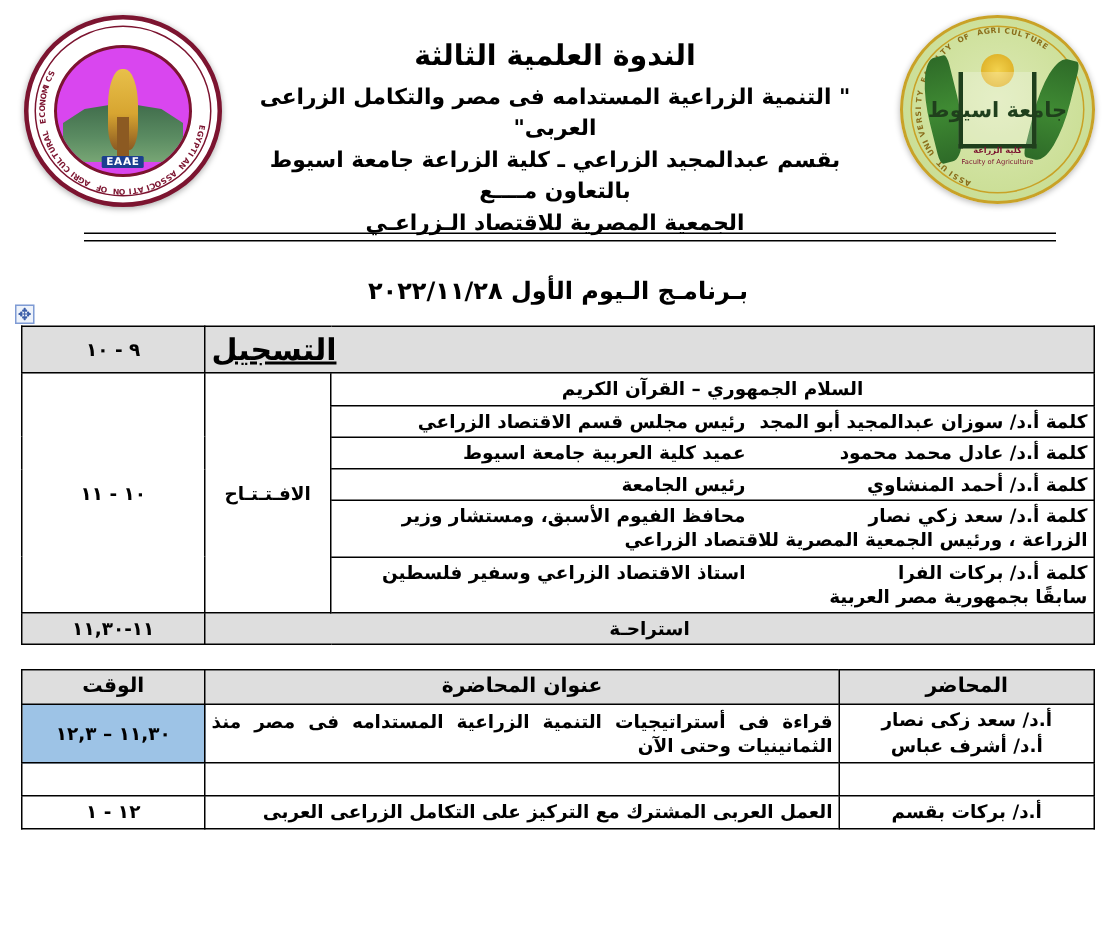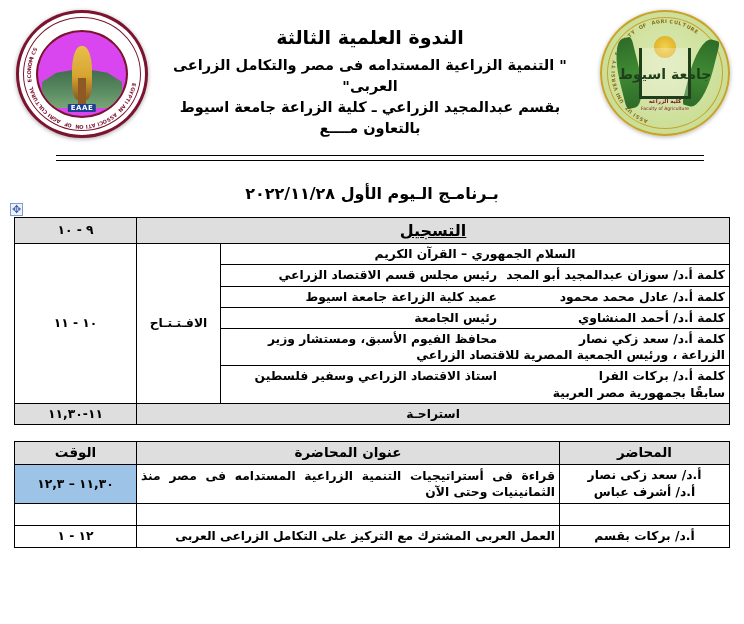--- a/index.html
+++ b/index.html
@@ -243,22 +243,22 @@
     font-weight: bold;
     vertical-align: middle;
     line-height: 1.32;
   }
   .shaded { background: #dedede; }
   .center { text-align: center; }
   .c-time  { width: 122px; text-align: center; }
   .c-sect  { width: 84px;  text-align: center; }
 
   .banner {
-    text-align: center;
-    font-size: 16px;
+    text-align: left;
+    font-size: 20px;
     font-weight: bold;
   }
   .banner u { text-decoration: underline; }
 
   .speech-cell {
     position: relative;
     white-space: nowrap;
     overflow: hidden;
   }
   .speech-cell .nm {
@@ -398,20 +398,21 @@
     <div class="gate-txt">جامعة اسيوط</div>
     <div class="sub1">كلية الزراعة</div>
     <div class="sub2">Faculty of Agriculture</div>
   </div>
 
   <div class="title-block">
     <div class="h-main">الندوة العلمية الثالثة</div>
     <div class="h-sub">" التنمية الزراعية المستدامه فى مصر والتكامل الزراعى العربى"</div>
     <div class="h-sub">بقسم عبدالمجيد الزراعي ـ كلية الزراعة جامعة اسيوط</div>
     <div class="h-sub">بالتعاون مــــع</div>
+    <div class="h-sub">الجمعية المصرية للاقتصاد الـزراعـي</div>
   </div>
 
   <div class="double-rule"></div>
 </div>
 
 <div class="program-line">بـرنامـج الـيوم الأول ٢٠٢٢/١١/٢٨</div>
 
 <div class="table-wrap">
   <div class="move-handle">✥</div>
 
@@ -436,21 +437,21 @@
       </tr>
 
       <tr>
         <td class="speech-cell">
           <span class="nm">كلمة أ.د/ سوزان عبدالمجيد أبو المجد</span><span class="rl">رئيس مجلس قسم الاقتصاد الزراعي</span>
         </td>
       </tr>
 
       <tr>
         <td class="speech-cell">
-          <span class="nm">كلمة أ.د/ عادل محمد محمود</span><span class="rl">عميد كلية الزراعة جامعة اسيوط</span>
+          <span class="nm">كلمة أ.د/ عادل محمد محمود</span><span class="rl">عميد كلية العربية جامعة اسيوط</span>
         </td>
       </tr>
 
       <tr>
         <td class="speech-cell">
           <span class="nm">كلمة أ.د/ أحمد المنشاوي</span><span class="rl">رئيس الجامعة</span>
         </td>
       </tr>
 
       <tr>

